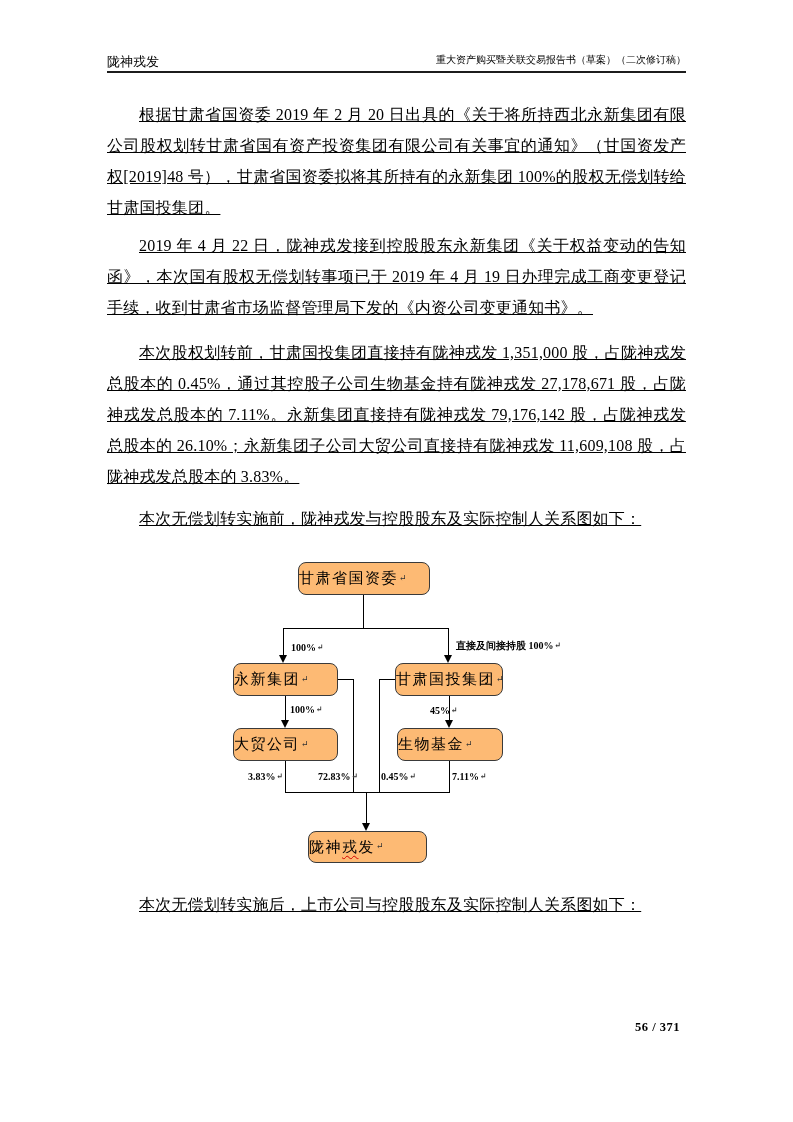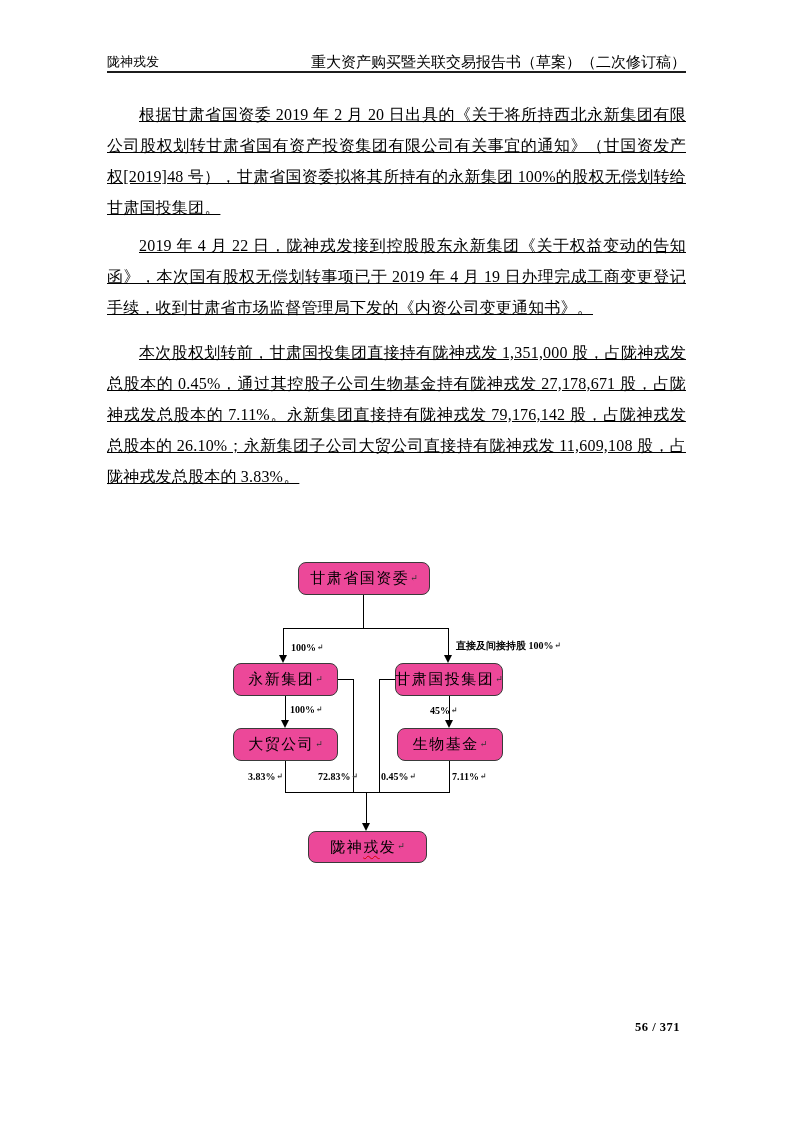--- a/index.html
+++ b/index.html
@@ -2,32 +2,32 @@
 <html><head>
 <meta charset="utf-8">
 <style>
   html,body{margin:0;padding:0;background:#ffffff;}
   .page{
     position:relative;width:793px;height:1122px;background:#ffffff;
     font-family:"Liberation Serif","DejaVu Serif",serif;color:#000;overflow:hidden;
   }
   
   .hdr-left{position:absolute;left:107px;top:53px;font-size:13px;white-space:nowrap;}
-  .hdr-right{position:absolute;right:107px;top:53px;font-size:15px;white-space:nowrap;}
+  .hdr-right{position:absolute;right:107px;top:53px;font-size:10px;white-space:nowrap;}
   .hdr-rule{position:absolute;left:107px;top:71px;width:579px;height:2px;background:#1c1c1c;}
   
   .para{
     position:absolute;left:107px;width:579px;
     font-size:16px;line-height:31px;letter-spacing:.2px;
     text-align:justify;text-justify:inter-character;text-indent:32px;text-decoration:underline;
   }
   
   .obox{
     position:absolute;box-sizing:border-box;border:1px solid #3a3a3a;border-radius:8px;
-    background:#ec4899;display:flex;align-items:center;justify-content:center;
+    background:#fdba74;display:flex;align-items:center;justify-content:flex-start;
     font-size:15px;letter-spacing:1.5px;white-space:nowrap;
   }
   .ret{font-size:9px;color:#333;letter-spacing:0;margin-left:1px;position:relative;top:-1px;}
   .vline{position:absolute;width:1px;background:#000;}
   .hline{position:absolute;height:1px;background:#000;}
   .arrow-down{
     position:absolute;width:0;height:0;
     border-left:4px solid transparent;border-right:4px solid transparent;border-top:8px solid #000;
   }
   .plabel{position:absolute;font-size:10px;white-space:nowrap;letter-spacing:0;font-weight:bold;}
@@ -44,20 +44,22 @@
 
 <div class="page">
 
   <div class="hdr-left">陇神戎发</div>
   <div class="hdr-right">重大资产购买暨关联交易报告书（草案）（二次修订稿）</div>
   <div class="hdr-rule"></div>
 
   <div class="para" style="top:99px">根据甘肃省国资委 2019 年 2 月 20 日出具的《关于将所持西北永新集团有限公司股权划转甘肃省国有资产投资集团有限公司有关事宜的通知》（甘国资发产权[2019]48 号），甘肃省国资委拟将其所持有的永新集团 100%的股权无偿划转给甘肃国投集团。</div>
   <div class="para" style="top:230px">2019 年 4 月 22 日，陇神戎发接到控股股东永新集团《关于权益变动的告知函》，本次国有股权无偿划转事项已于 2019 年 4 月 19 日办理完成工商变更登记手续，收到甘肃省市场监督管理局下发的《内资公司变更通知书》。</div>
   <div class="para" style="top:337px">本次股权划转前，甘肃国投集团直接持有陇神戎发 1,351,000 股，占陇神戎发总股本的 0.45%，通过其控股子公司生物基金持有陇神戎发 27,178,671 股，占陇神戎发总股本的 7.11%。永新集团直接持有陇神戎发 79,176,142 股，占陇神戎发总股本的 26.10%；永新集团子公司大贸公司直接持有陇神戎发 11,609,108 股，占陇神戎发总股本的 3.83%。</div>
+  <div class="para" style="top:503px">本次无偿划转实施前，陇神戎发与控股股东及实际控制人关系图如下：</div>
+  <div class="para" style="top:889px">本次无偿划转实施后，上市公司与控股股东及实际控制人关系图如下：</div>
 
   <div>
 
     <div class="obox" style="left:298px;top:562px;width:132px;height:33px">
       <span>甘肃省国资委</span>
         <span class="ret">↵</span>
     </div>
 
     <div class="obox" style="left:233px;top:663px;width:105px;height:33px">
       <span>永新集团</span>

